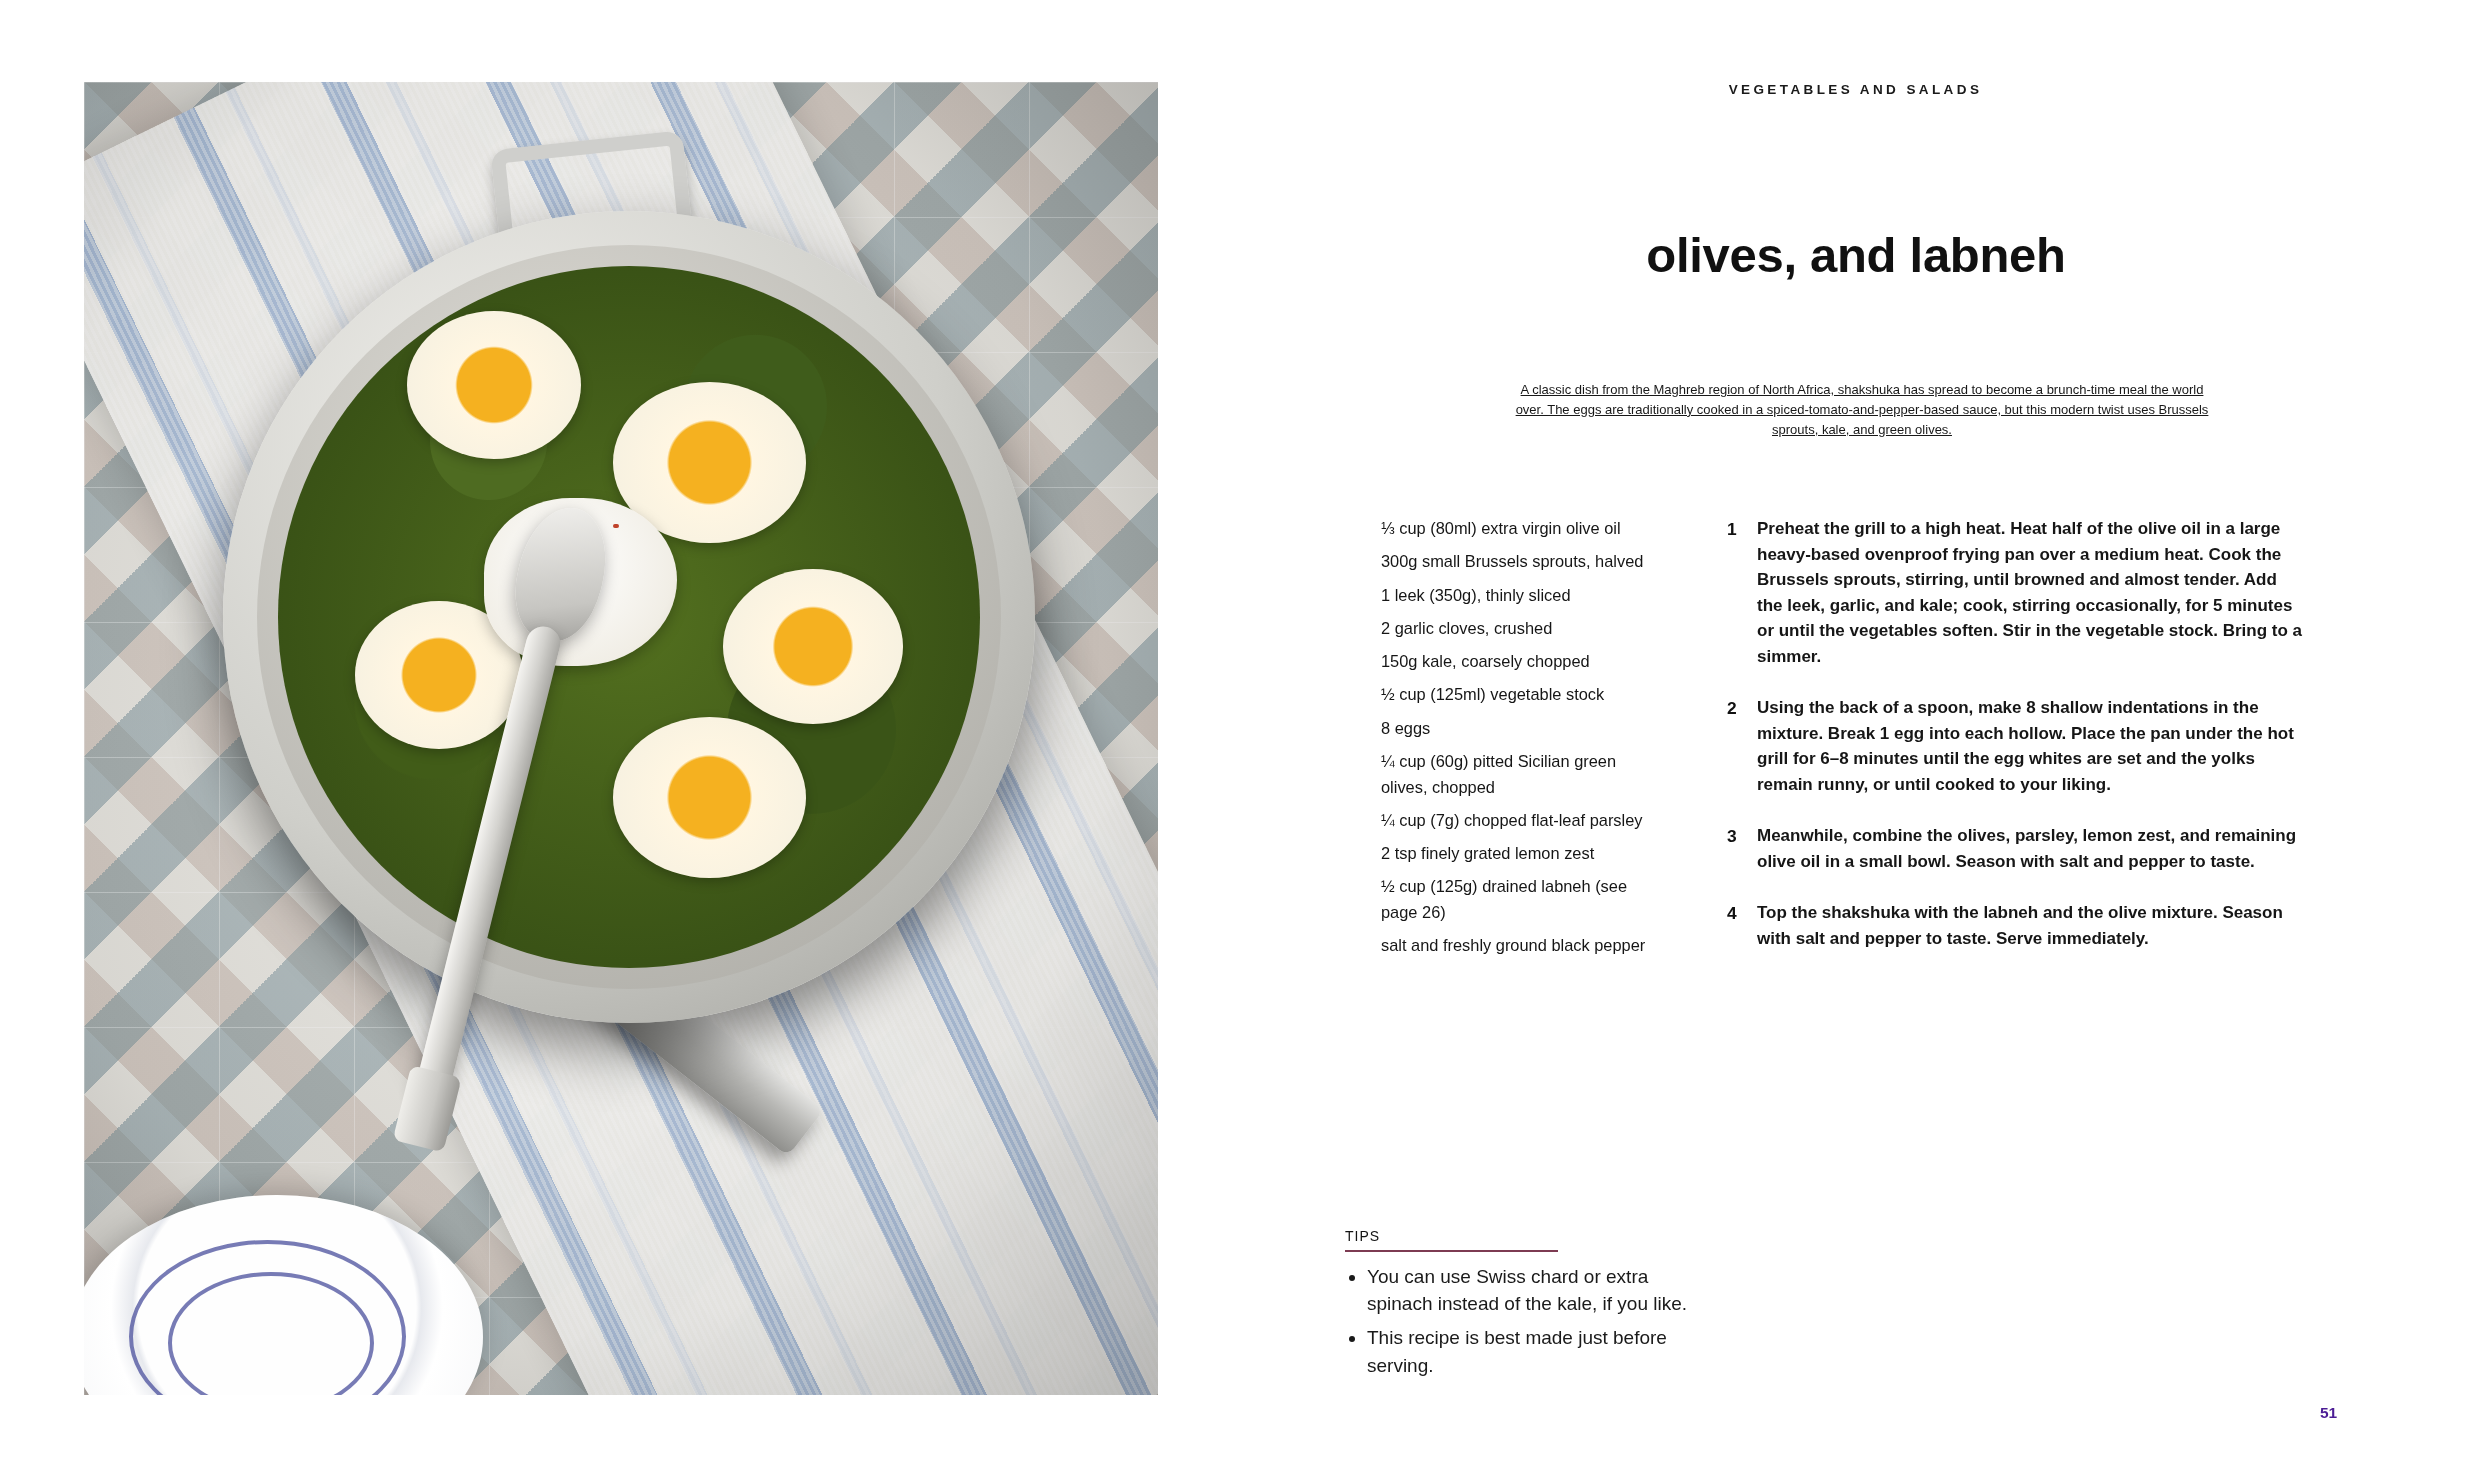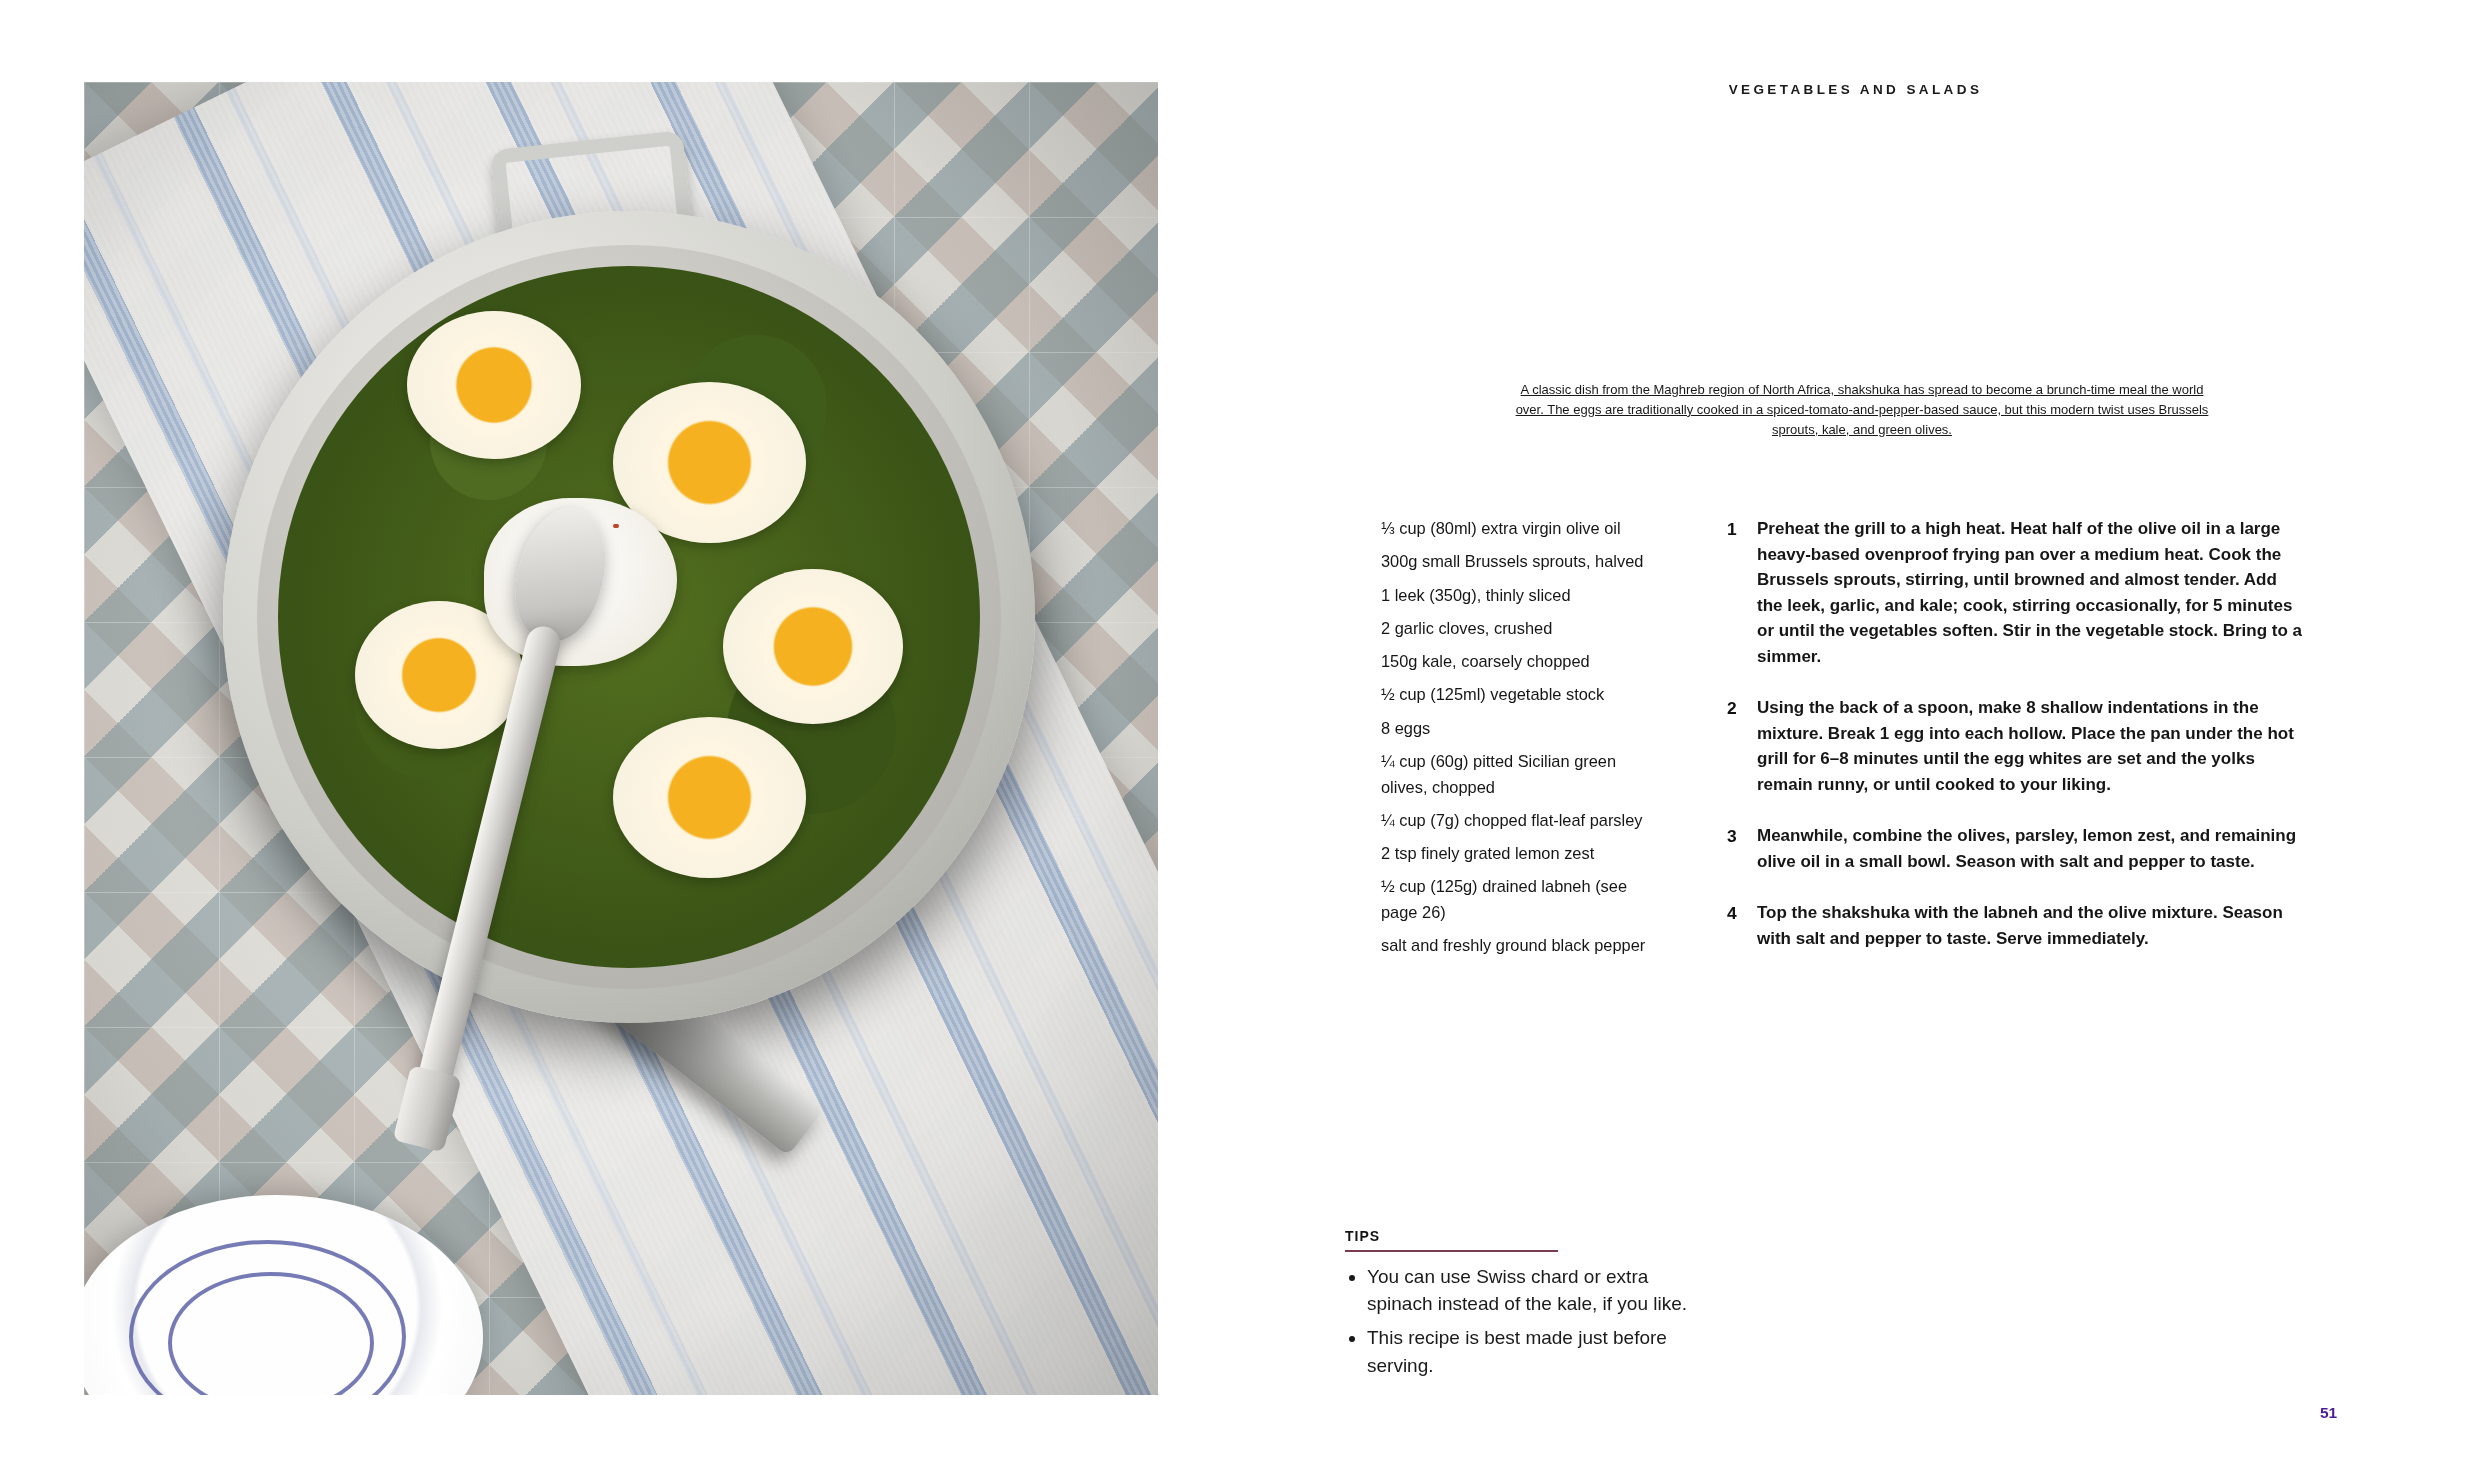--- a/index.html
+++ b/index.html
@@ -317,21 +317,21 @@
   }
 
   .tips {
     position: absolute;
     left: 108px;
     top: 1228px;
     width: 361px;
   }
   .tips-head {
     font-size: 14px;
-    font-weight: 700;
+    font-weight: 400;
     letter-spacing: 1px;
     color: #131313;
     padding-bottom: 6.4px;
   }
   .tips-rule {
     width: 213px;
     height: 1.9px;
     background: #7d3b52;
     margin-bottom: 10.3px;
   }
@@ -396,20 +396,21 @@
       </div>
     </div>
   </div>
 
   <div class="right-page">
 
     <div class="eyebrow">VEGETABLES AND SALADS</div>
 
     <h1 class="recipe-title">
       <br>
+      <span>olives, and labneh</span>
     </h1>
 
 
     <p class="intro">A classic dish from the Maghreb region of North Africa, shakshuka has spread to become a brunch-time meal the world over. The eggs are traditionally cooked in a spiced-tomato-and-pepper-based sauce, but this modern twist uses Brussels sprouts, kale, and green olives.</p>
 
     <ul class="ingredients">
       <li>⅓ cup (80ml) extra virgin olive oil</li>
       <li>300g small Brussels sprouts, halved</li>
       <li>1 leek (350g), thinly sliced</li>
       <li>2 garlic cloves, crushed</li>

